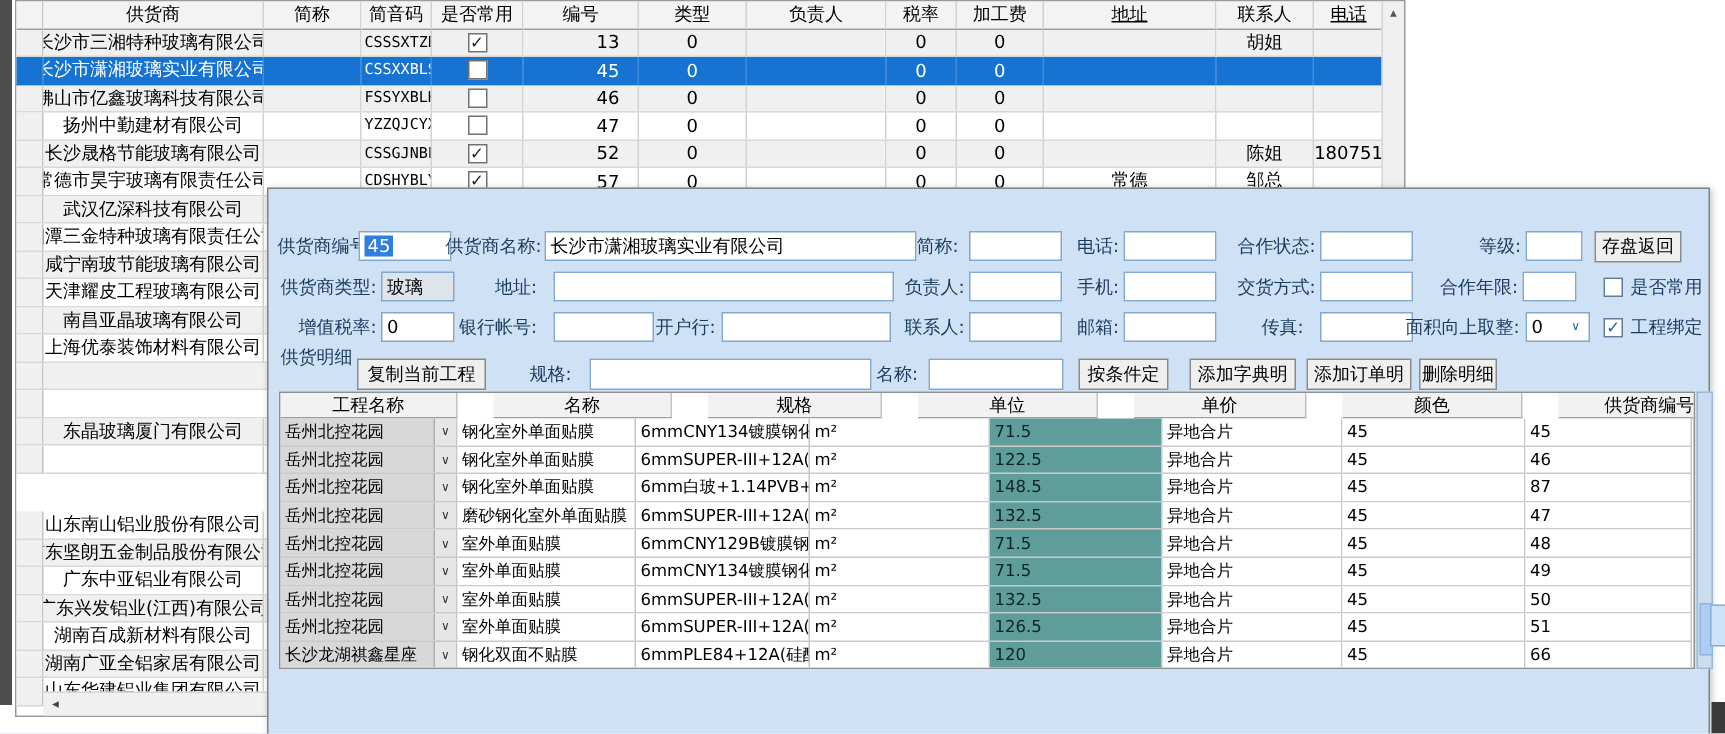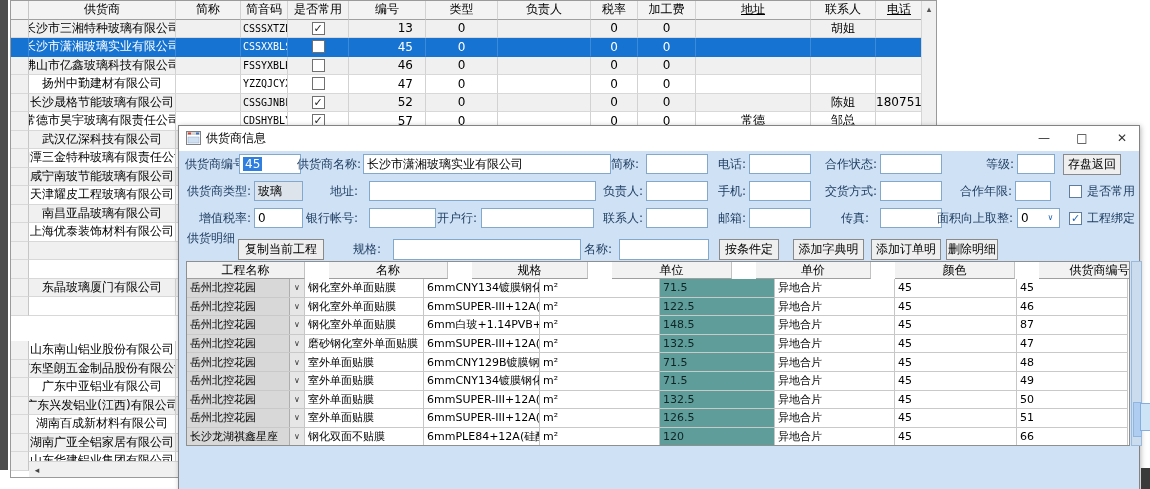--- a/index.html
+++ b/index.html
@@ -285,33 +285,20 @@
     </div>
   <div class="abs" id="mt-hsb">
     <span class="arr">◂</span>
   </div>
   <div class="abs" id="mt-vsb">
     <span>▴</span>
   </div>
 </div>
 
 <div class="abs" id="dlg">
-  <div id="dlg-tb">
-    <svg id="dlg-icon" viewBox="0 0 15 14">
-      <rect x="0.5" y="0.5" width="14" height="13" fill="#fff" stroke="#808080"></rect>
-      <rect x="1" y="1" width="13" height="3" fill="#d8d8d8"></rect>
-      <rect x="2" y="1.5" width="3" height="2" fill="#d04030"></rect>
-      <rect x="10" y="1.5" width="3" height="2" fill="#3a6fc4"></rect>
-      <rect x="2" y="6" width="11" height="6" fill="#cfe0f2" stroke="#8aa8c8" stroke-width="0.5"></rect>
-    </svg>
-    <span id="dlg-title">供货商信息</span>
-    <span class="wc" style="left:850px">—</span>
-    <span class="wc" style="left:888px">□</span>
-    <span class="wc" style="left:928px">✕</span>
-  </div>
 
   <span class="dl" style="left:6px;top:28px;width:56px">供货商编号:</span>
   <span class="ti" style="left:60px;top:28px;width:62px"><i class="selval">45</i></span>
   <span class="dl" style="left:104px;top:28px;width:78px">供货商名称:</span>
   <span class="ti" style="left:184px;top:28px;width:248px">长沙市潇湘玻璃实业有限公司</span>
   <span class="dl" style="left:426px;top:28px;width:34px">简称:</span>
   <span class="ti" style="left:467px;top:28px;width:62px"></span>
   <span class="dl" style="left:533px;top:28px;width:34px">电话:</span>
   <span class="ti" style="left:570px;top:28px;width:62px"></span>
   <span class="dl" style="left:638px;top:28px;width:60px">合作状态:</span>

